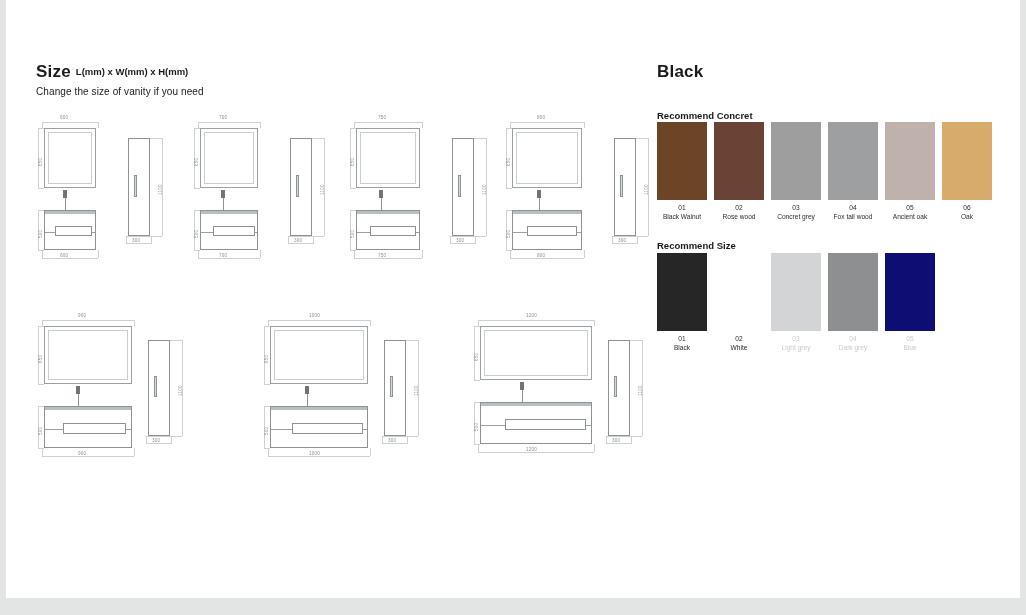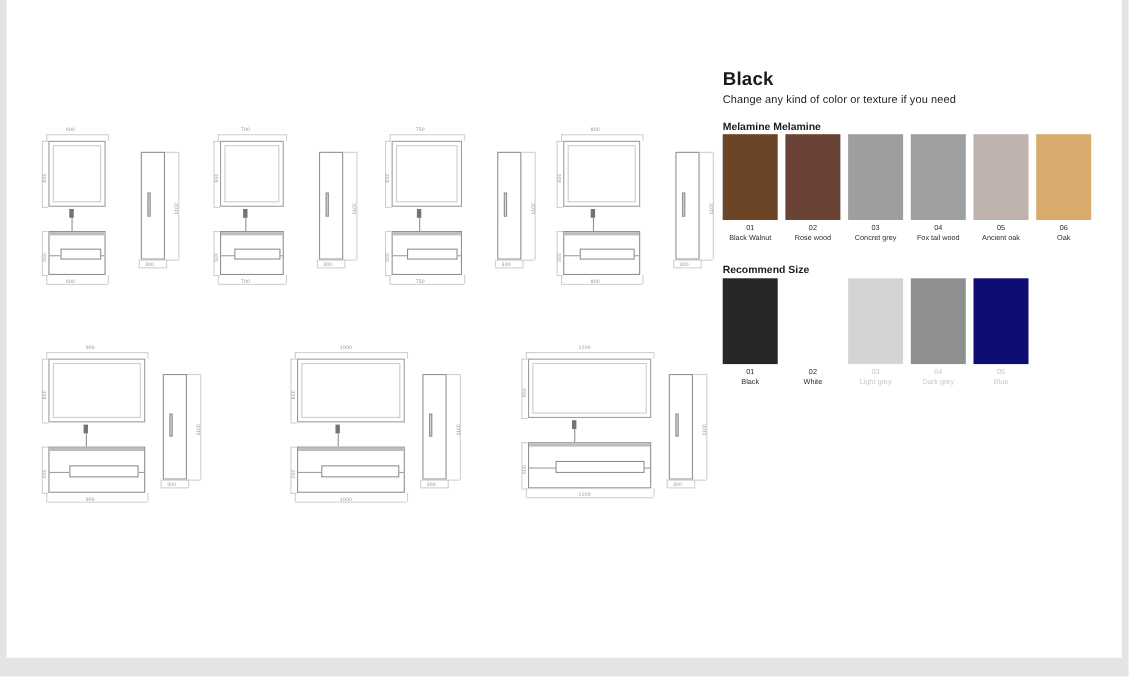--- a/index.html
+++ b/index.html
@@ -64,20 +64,24 @@
   .sw-cap.light{color:#c6c9cb;}
   .sw-num{display:block;}
   .sw-nm{display:block;}
 </style>
 </head>
 <body>
 
 <div class="page">
 
   <div id="size-section">
+    <div>
+      <span class="sec-title">Size</span><span class="sec-title-sub">L(mm) x W(mm) x H(mm)</span>
+    </div>
+    <div class="sec-sub">Change the size of vanity if you need</div>
     <div id="size-items">
         <div class="size-item" style="left: 0px; top: 48px;">
           <div class="size-name"><span></span><span class="unit"></span></div>
           <div class="draw" style="width:150px;height:175px;">
             <div class="gline" style="left:6px;top:12px;width:56px;height:1px;"></div>
             <div class="gline" style="left:6px;top:12px;width:1px;height:6px;"></div>
             <div class="gline" style="left:62px;top:12px;width:1px;height:6px;"></div>
             <div class="dimtxt" style="left:24px;top:5px;">600</div>
             <div class="mirror" style="left:8px;top:18px;width:52px;height:60px;"></div>
             <div class="gline" style="left:2px;top:18px;width:1px;height:60px;"></div>
@@ -371,23 +375,22 @@
             <div class="spec"></div>
             <div class="spec"></div>
             <div class="spec"></div>
           </div>
         </div>
       </div>
   </div>
 
   <div id="color-section">
     <div class="sec-title">Black</div>
-    <div class="sec-sub">Change any kind of color or texture if you need</div>
-
-    <div style="position:absolute;top:48px;left:0;" class="block-label">Melamine Melamine</div>
+
+    <div style="position:absolute;top:48px;left:0;" class="block-label">Recommend Concret</div>
     <div class="sw-row" id="melamine-row" style="position:absolute;top:60px;left:0;width:340px;height:100px;">
         <div class="swatch" style="left: 0px; top: 0px; width: 50px; height: 78px; background: rgb(107, 69, 38);"></div>
         <div class="sw-cap" style="left: -4px; top: 81px; width: 58px;">
           <span class="sw-num">01</span>
           <span class="sw-nm">Black Walnut</span>
         </div>
         <div class="swatch" style="left: 57px; top: 0px; width: 50px; height: 78px; background: rgb(107, 66, 54);"></div>
         <div class="sw-cap" style="left: 53px; top: 81px; width: 58px;">
           <span class="sw-num">02</span>
           <span class="sw-nm">Rose wood</span>

